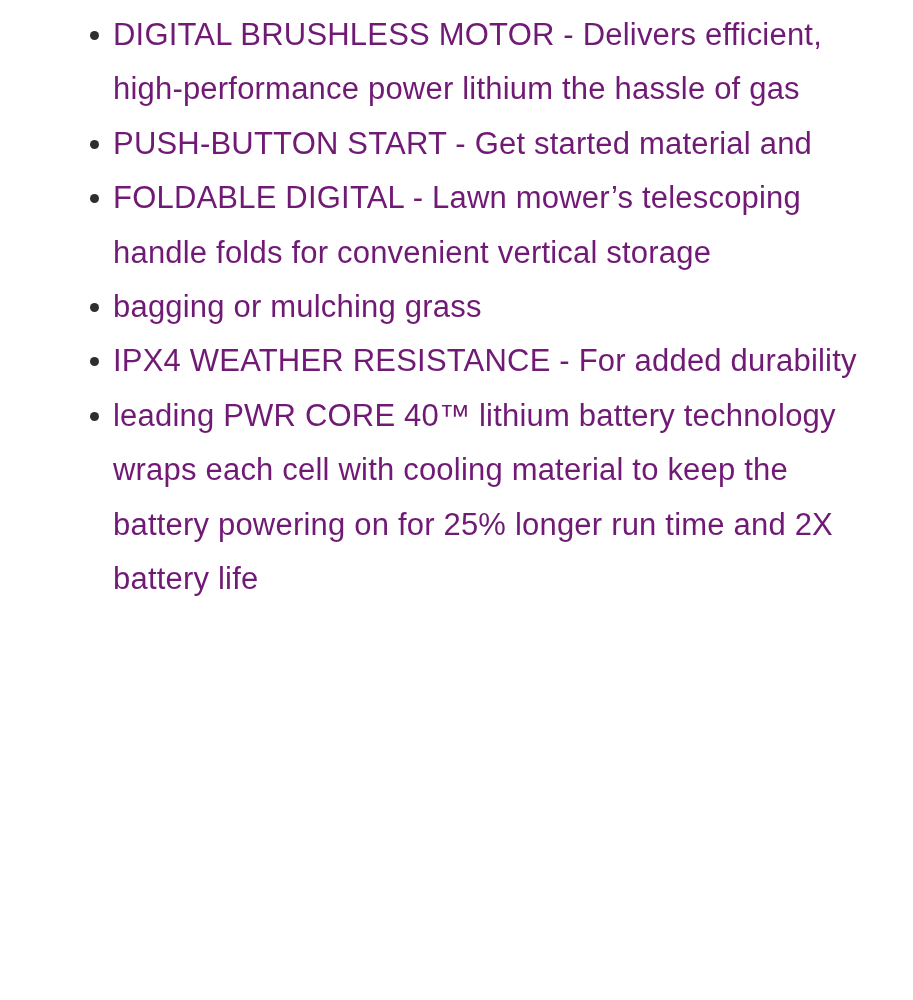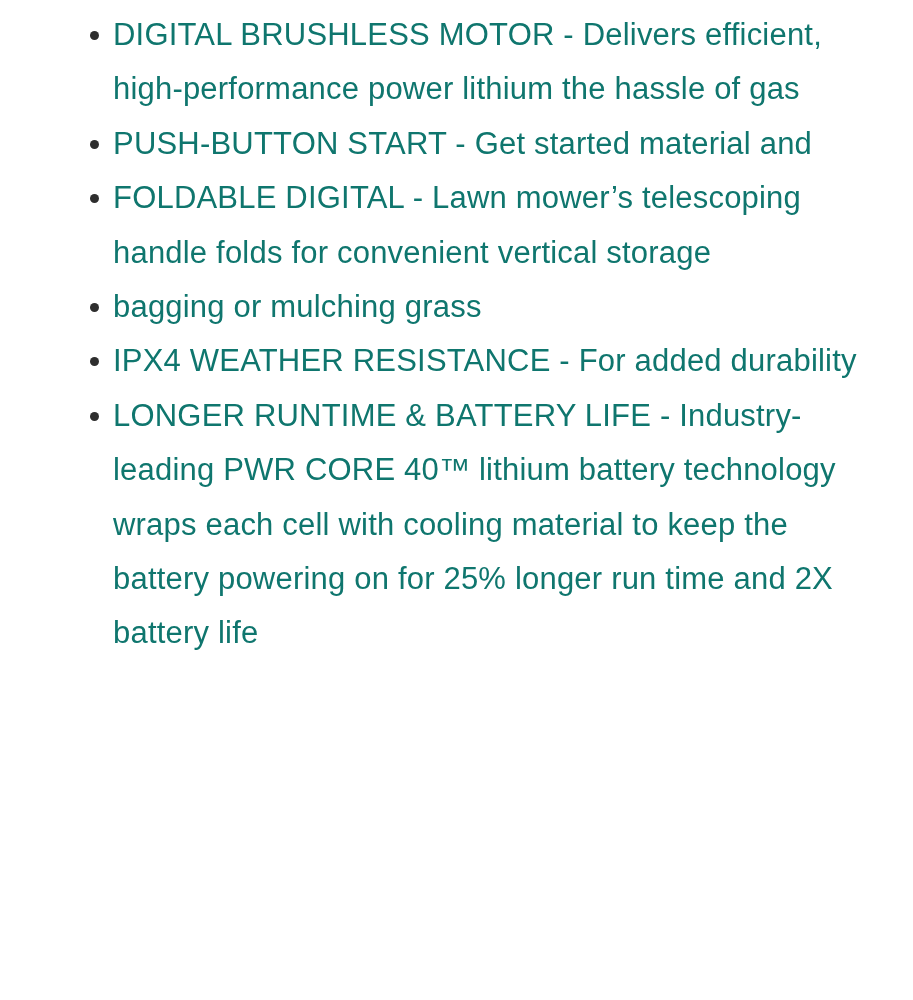--- a/index.html
+++ b/index.html
@@ -9,21 +9,21 @@
   body {
     width: 913px;
     height: 1000px;
     background: #ffffff;
     font-family: "Liberation Sans", sans-serif;
     overflow: hidden;
   }
   .feature-list {
     box-sizing: border-box;
     padding: 8px 30px 0 90px;
-    color: #0f766e;
+    color: #701a75;
   }
   .feature-item {
     display: flex;
     align-items: flex-start;
   }
   .bullet-col {
     flex: none;
     width: 23px;
     position: relative;
     align-self: stretch;
@@ -98,21 +98,20 @@
     <div class="line-group">
       <div class="text-line">IPX4 WEATHER RESISTANCE - For added durability</div>
     </div>
   </div>
 
   <div class="feature-item">
     <div class="bullet-col">
         <div class="bullet-dot"></div>
       </div>
     <div class="line-group">
-      <div class="text-line">LONGER RUNTIME &amp; BATTERY LIFE - Industry-</div>
       <div class="text-line">leading PWR CORE 40™ lithium battery technology</div>
       <div class="text-line">wraps each cell with cooling material to keep the</div>
       <div class="text-line">battery powering on for 25% longer run time and 2X</div>
       <div class="text-line">battery life</div>
     </div>
   </div>
 
 </div>
 
 </body></html>

